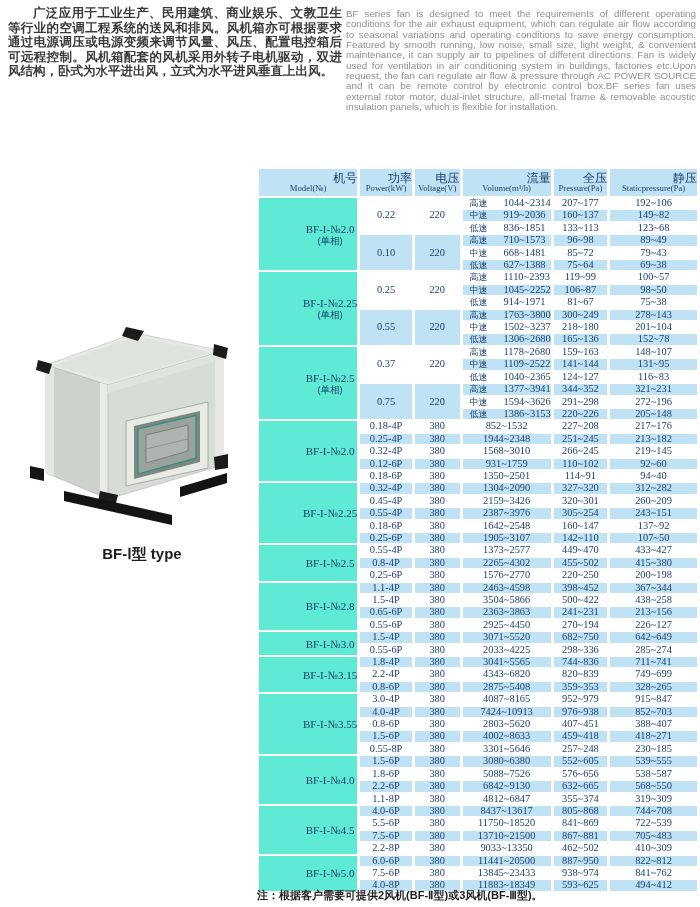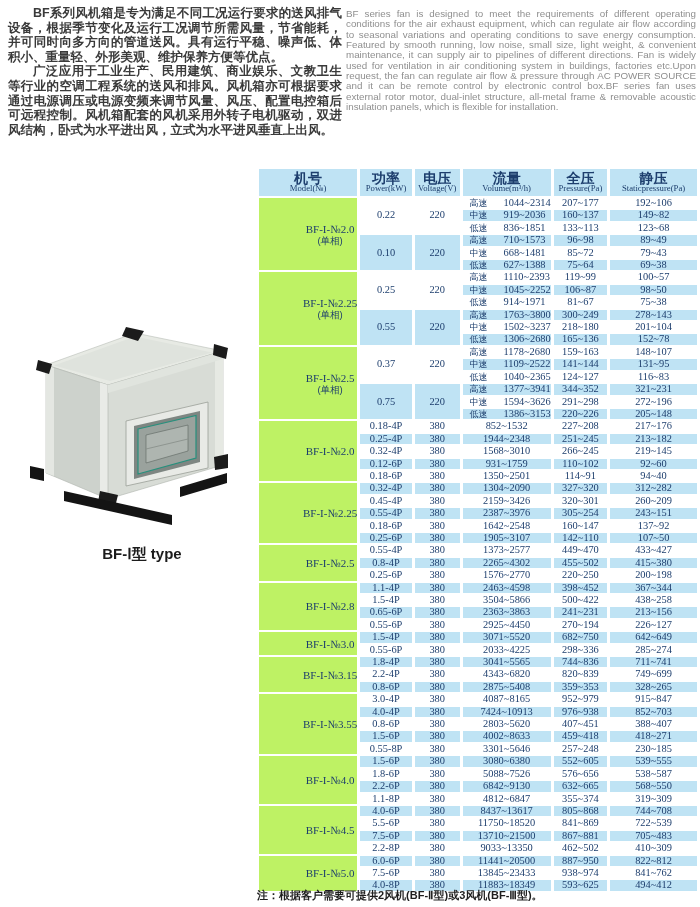--- a/index.html
+++ b/index.html
@@ -34,44 +34,43 @@
   col.c-model{width:78px}
   col.c-power{width:56px}
   col.c-volt{width:47px}
   col.c-vol{width:86px}
   col.c-press{width:57px}
   col.c-stat{width:96px}
   th{
     background:#bfe3f4;padding:0;height:27px;vertical-align:middle;
     font-weight:normal;
   }
-  th .h-cn{display:block;font-size:14px;font-weight:700;line-height:12.5px;font-family:"Liberation Sans",sans-serif;}
+  th .h-cn{display:block;font-size:12px;font-weight:400;line-height:12.5px;font-family:"Liberation Sans",sans-serif;text-align:right;}
   th .h-en{display:block;font-size:8.7px;line-height:9.5px;font-family:"Liberation Serif",serif;}
   td{
     height:10.3px;padding:0;text-align:center;vertical-align:middle;
     font-family:"Liberation Serif",serif;font-size:10.4px;line-height:10.4px;
     white-space:nowrap;
   }
   td.b{background:#bfe3f4;}
   td.w{background:#ffffff;}
-  td.mcell{background:#bef264;padding-left:44px;}
+  td.mcell{background:#5eead4;padding-left:44px;}
   .model-name{font-size:11px;line-height:12px;}
   .model-phase{font-size:9.5px;line-height:11px;font-family:"Liberation Sans",sans-serif;}
   td.volL{text-align:left;padding-left:7px;}
   .spd{font-family:"Liberation Sans",sans-serif;font-size:9px;margin-right:16px;}
   .note{
     position:absolute;left:257px;top:888px;font-size:11px;font-weight:700;color:#1e1e1e;
     font-family:"Liberation Sans",sans-serif;
   }
 </style>
 </head>
 <body>
 
 <div class="cn-par">
-  <p>BF系列风机箱是专为满足不同工况运行要求的送风排气设备，根据季节变化及运行工况调节所需风量，节省能耗，并可同时向多方向的管道送风。具有运行平稳、噪声低、体积小、重量轻、外形美观、维护保养方便等优点。</p>
   <p>广泛应用于工业生产、民用建筑、商业娱乐、文教卫生等行业的空调工程系统的送风和排风。风机箱亦可根据要求通过电源调压或电源变频来调节风量、风压、配置电控箱后可远程控制。风机箱配套的风机采用外转子电机驱动，双进风结构，卧式为水平进出风，立式为水平进风垂直上出风。</p>
 </div>
 
 <div class="en-par">BF series fan is designed to meet the requirements of different operating conditions for the air exhaust equipment, which can regulate air flow according to seasonal variations and operating conditions to save energy consumption. Featured by smooth running, low noise, small size, light weight, &amp; convenient maintenance, it can supply air to pipelines of different directions. Fan is widely used for ventilation in air conditioning system in buildings, factories etc.Upon request, the fan can regulate air flow &amp; pressure through AC POWER SOURCE and it can be remote control by electronic control box.BF series fan uses external rotor motor, dual-inlet structure, all-metal frame &amp; removable acoustic insulation panels, which is flexible for installation.</div>
 
 <svg class="product-img" viewBox="0 0 225 212" xmlns="http://www.w3.org/2000/svg">
 
   <polygon points="16,38 105,6 193,24 78,58" fill="#e7eae4" stroke="#b9beb7" stroke-width="0.6"></polygon>
   <polygon points="24,38.5 105,9.5 182,25.5 80,54" fill="#dfe3dd"></polygon>
 

